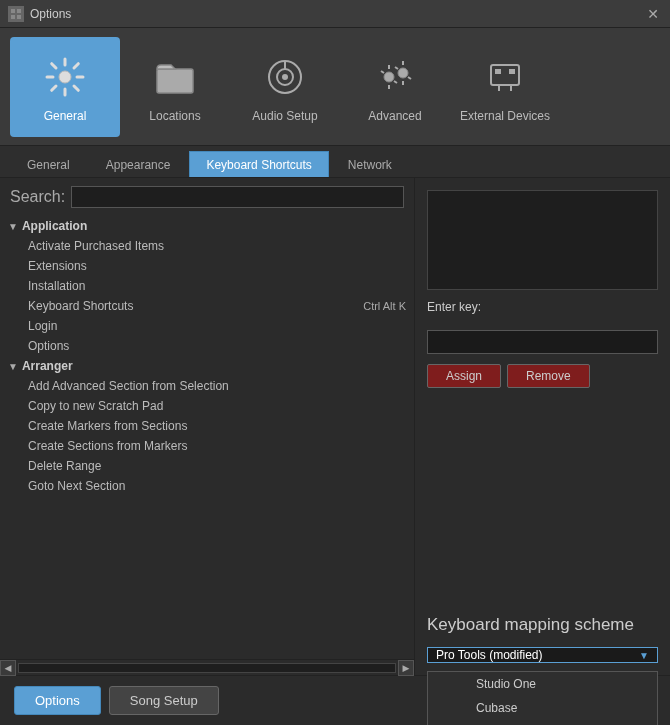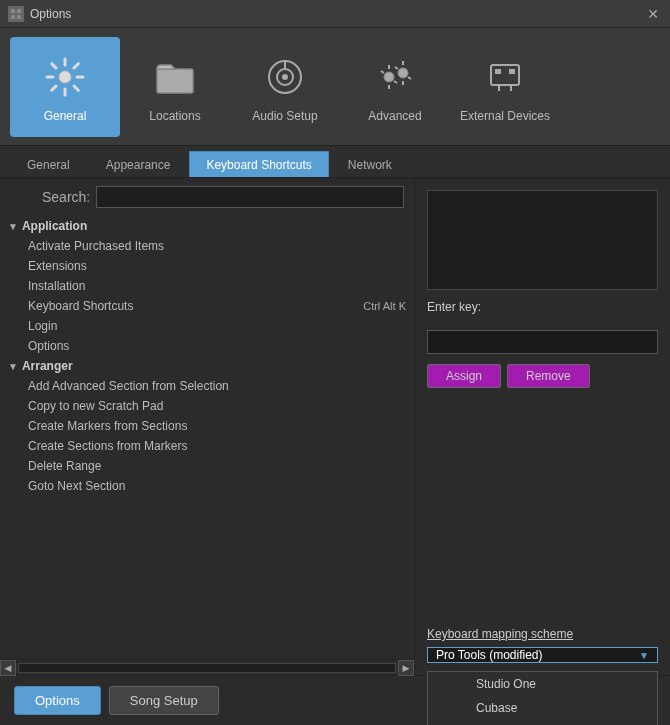--- a/index.html
+++ b/index.html
@@ -119,23 +119,22 @@
       border-right: 1px solid #222;
     }
     .search-row {
       display: flex;
       align-items: center;
       padding: 8px 10px;
       gap: 6px;
     }
     .search-label {
       color: #aaa;
-      font-size: 14px;
+      font-size: 16px;
       white-space: nowrap;
-      margin-left: 32px;
     }
     .search-input {
       flex: 1;
       height: 22px;
       background: #1e1e1e;
       border: 1px solid #555;
       color: #ccc;
       padding: 2px 4px;
       font-size: 12px;
       outline: none;
@@ -235,35 +234,34 @@
       margin-bottom: 10px;
       outline: none;
     }
     .btn-row {
       display: flex;
       gap: 6px;
       margin-bottom: 16px;
     }
     .btn {
       padding: 4px 18px;
-      background: #a21caf;
+      background: #7f1d1d;
       border: 1px solid #666;
       color: #ccc;
       font-size: 12px;
       cursor: pointer;
       border-radius: 2px;
     }
 
     .spacer { flex: 1; }
 
     .scheme-label {
       color: #ccc;
-      font-size: 12px;
-      margin-bottom: 6px;
-      text-decoration: underline;
+      font-size: 17px;
+      margin-bottom: 12px;
     }
 
     
     .dropdown-container {
       position: relative;
       width: 100%;
     }
     .dropdown-selected {
       width: 100%;
       height: 16px;

